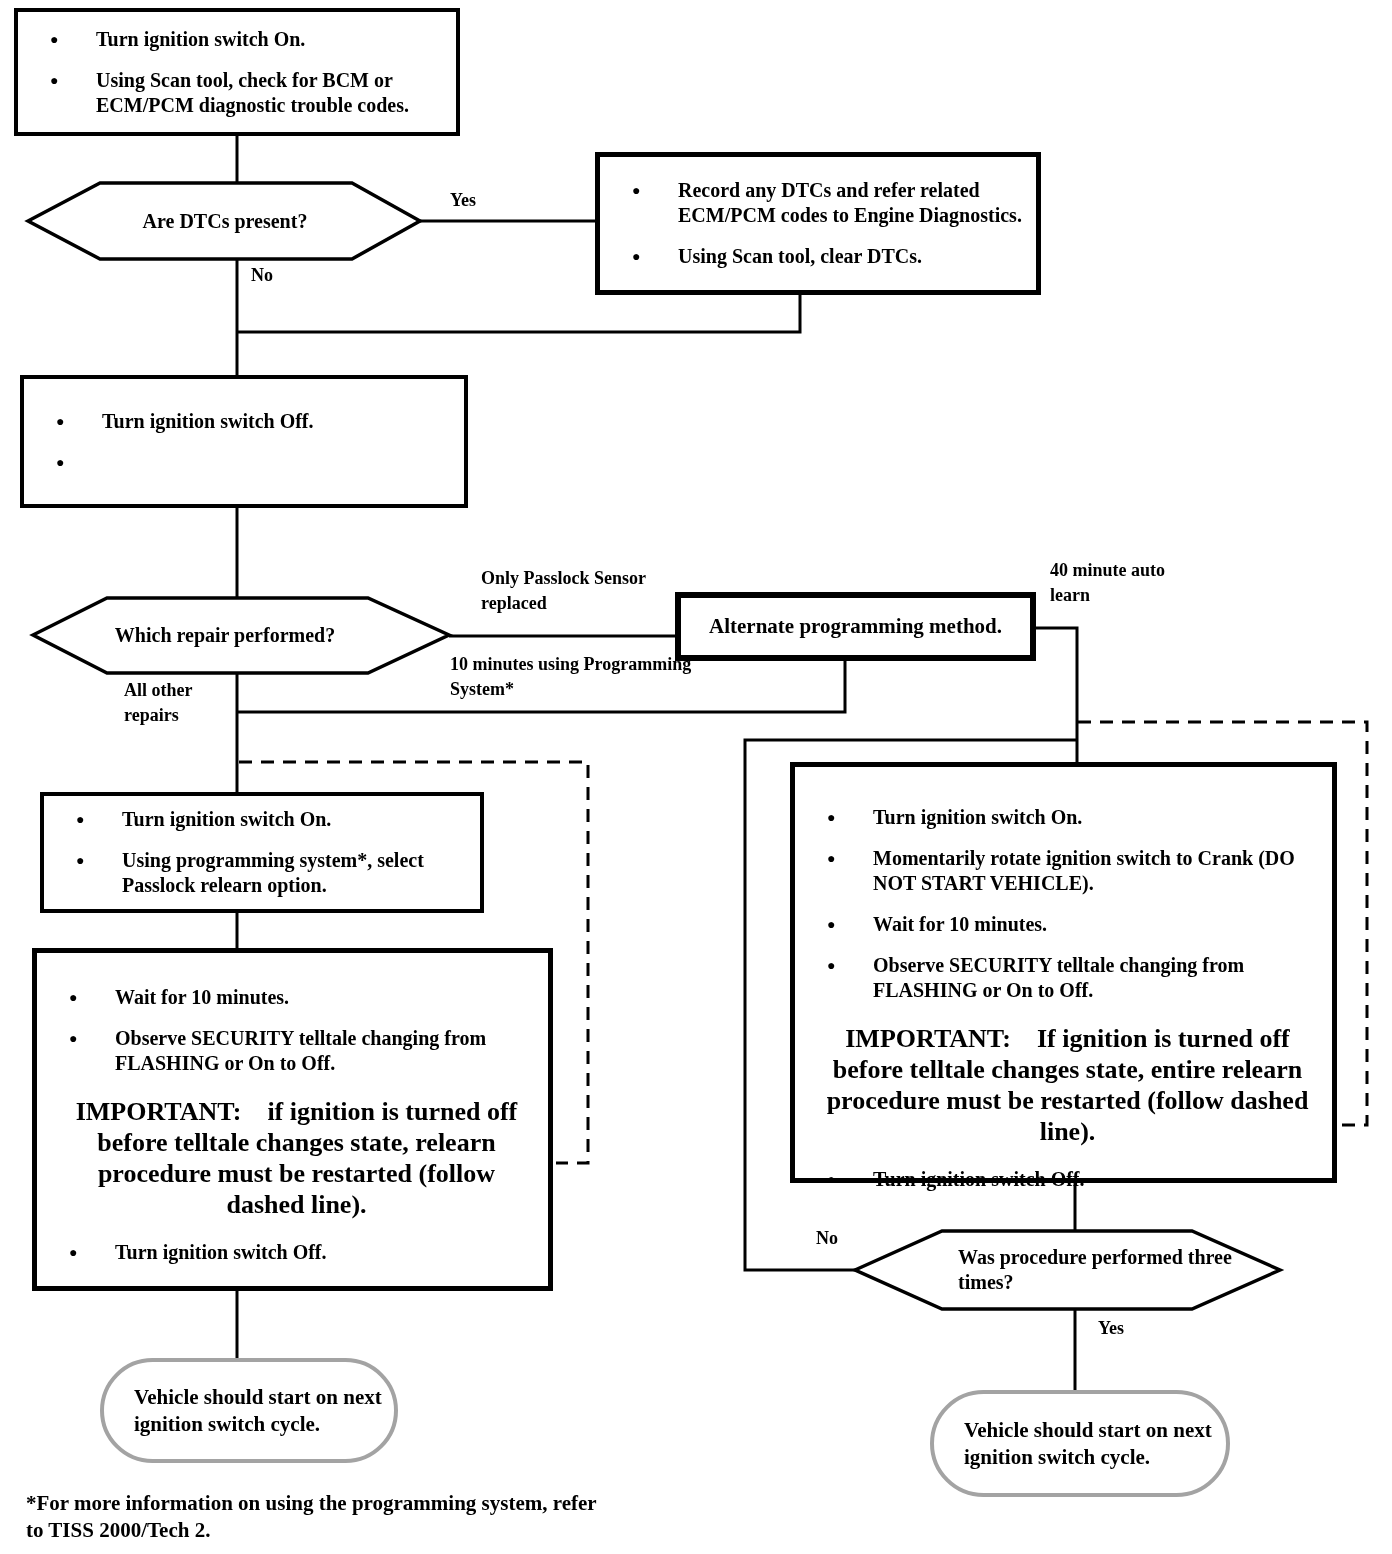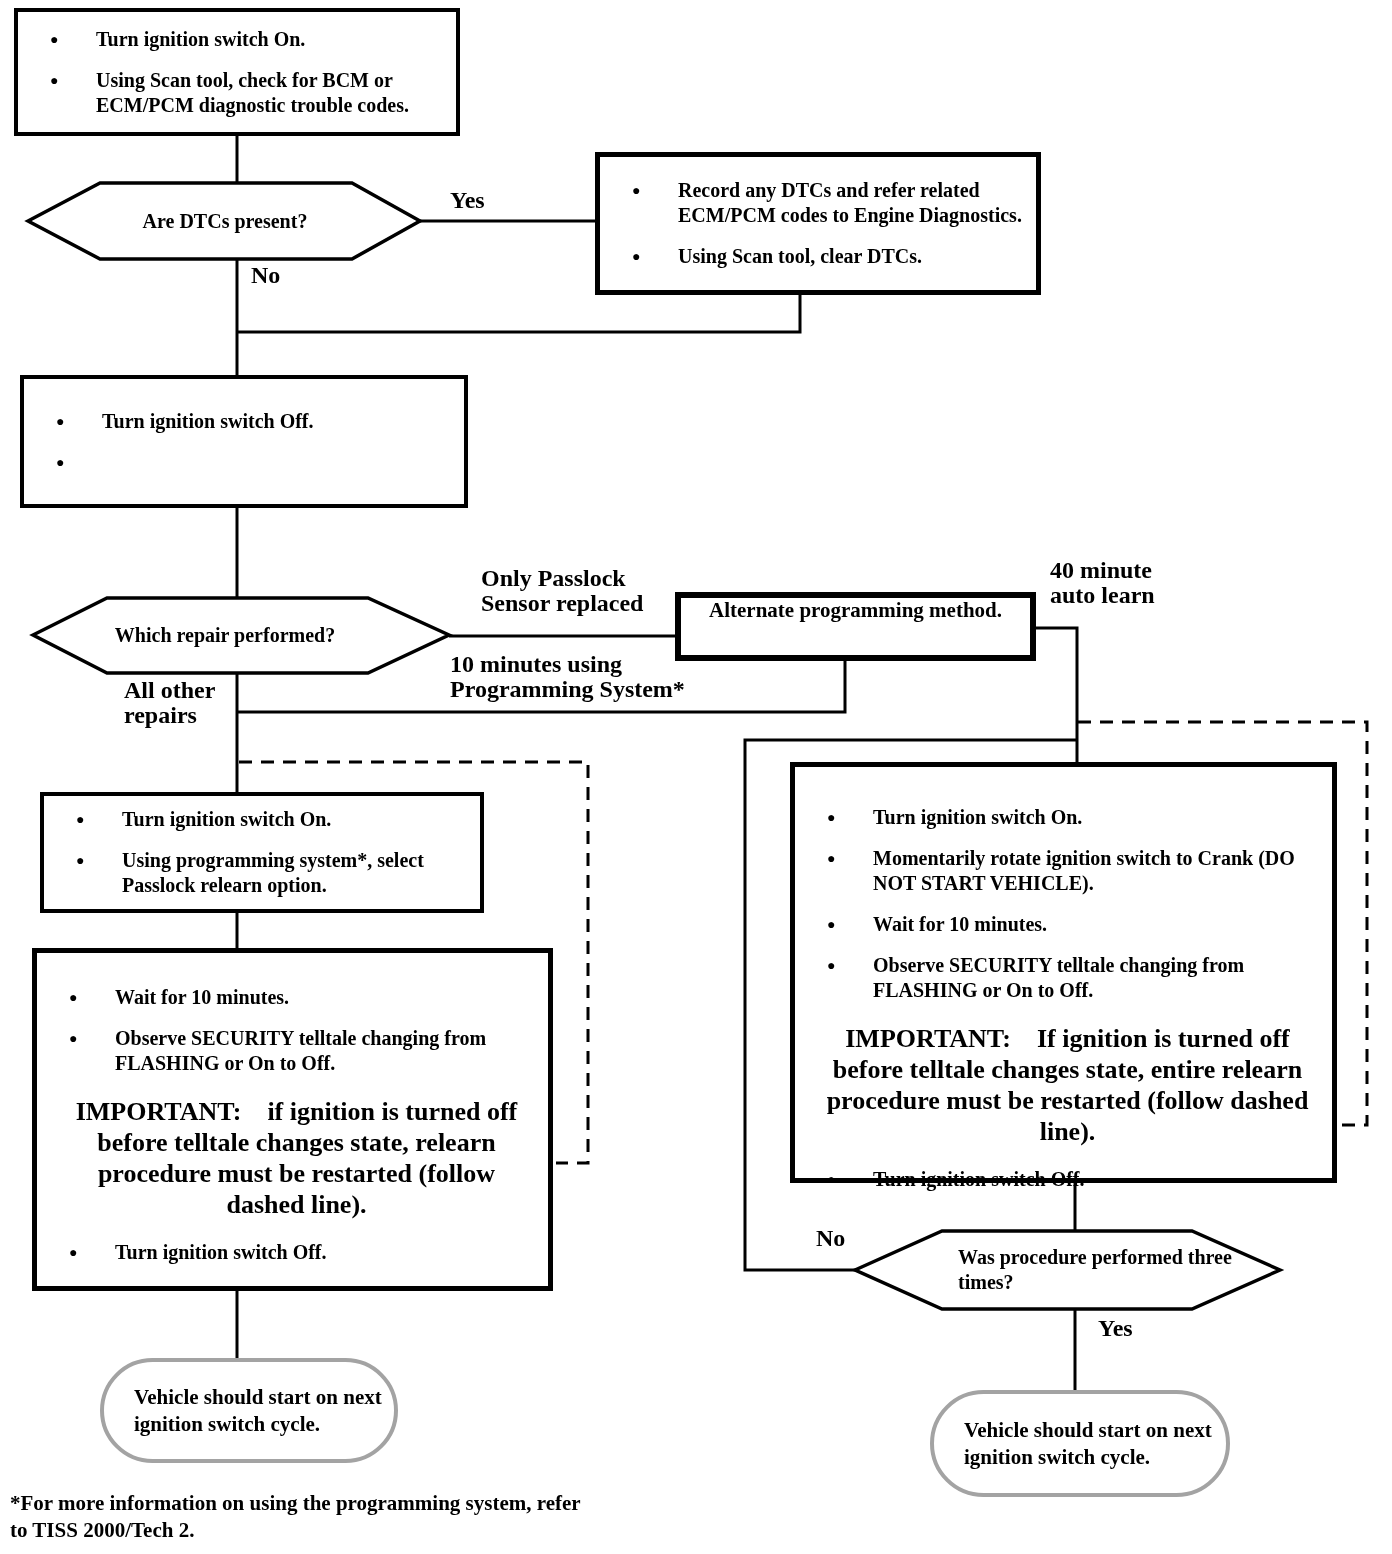--- a/index.html
+++ b/index.html
@@ -20,30 +20,30 @@
   .brow{display:flex;align-items:flex-start;padding-left:32px;padding-right:12px;margin:8px 0;}
   .dot{flex:0 0 46px;font-size:14px;line-height:25px;}
   .btxt{font-size:20px;line-height:25px;font-weight:bold;}
   .imp{font-size:26px;line-height:31px;font-weight:bold;padding:6px 14px 6px 22px;margin:6px 0;text-align:center;}
   .imp .implabel{margin-right:26px;}
   .hextext{
     position:absolute;display:flex;align-items:center;justify-content:center;
     font-size:20px;font-weight:bold;text-align:center;line-height:25px;
   }
   .edgelabel{
-    position:absolute;font-size:24px;font-weight:bold;line-height:25px;
+    position:absolute;font-size:18px;font-weight:bold;line-height:25px;
   }
   .oval{
     position:absolute;box-sizing:border-box;background:#fff;
     border:4px solid #a3a3a3;border-radius:60px;
     display:flex;align-items:center;padding-left:30px;padding-right:10px;
     font-size:21px;font-weight:bold;line-height:27px;
   }
   .centerlabel{
-    position:absolute;display:flex;align-items:flex-start;justify-content:center;
+    position:absolute;display:flex;align-items:center;justify-content:center;
     font-size:21px;font-weight:bold;text-align:center;
   }
   .footnote{
     position:absolute;font-size:21px;font-weight:bold;line-height:27px;
   }
 </style>
 </head>
 <body>
 
 <div class="stage">
@@ -184,15 +184,15 @@
   <div class="edgelabel" style="left:816px;top:1226px;width:60px;">No</div>
   <div class="edgelabel" style="left:1098px;top:1316px;width:70px;">Yes</div>
 
   <div class="oval" style="left:100px;top:1358px;width:298px;height:105px;">
     <span>Vehicle should start on next ignition switch cycle.</span>
   </div>
   <div class="oval" style="left:930px;top:1390px;width:300px;height:107px;">
     <span>Vehicle should start on next ignition switch cycle.</span>
   </div>
 
-  <div class="footnote" style="left:10px;top:1490px;width:590px;">*For more information on using the programming system, refer to TISS 2000/Tech 2.</div>
+  <div class="footnote" style="left:26px;top:1490px;width:590px;">*For more information on using the programming system, refer to TISS 2000/Tech 2.</div>
 
 </div>
 
 </body></html>

